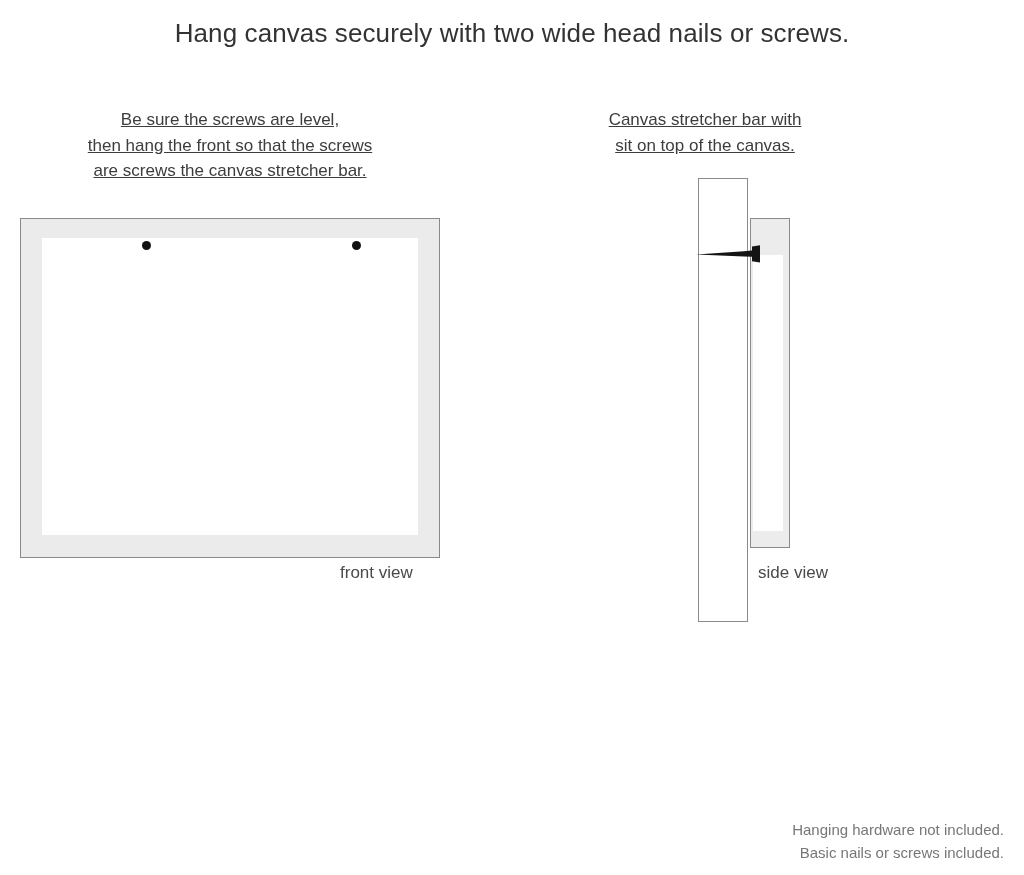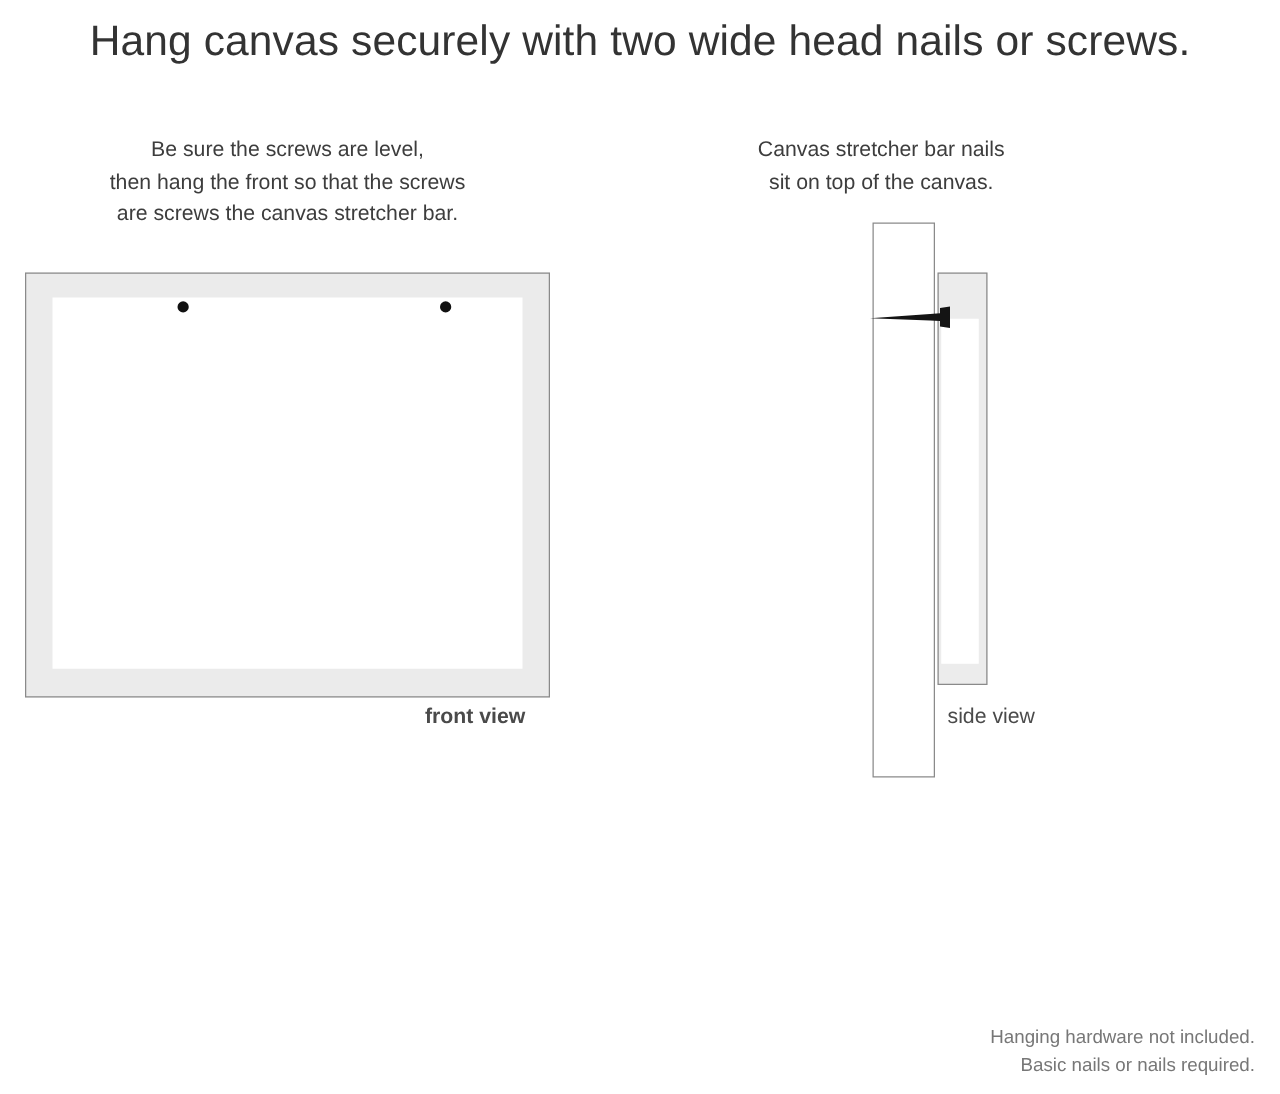--- a/index.html
+++ b/index.html
@@ -23,21 +23,21 @@
     height: 875px;
   }
 
   
   .headline {
     position: absolute;
     left: 0;
     top: 16px;
     width: 1024px;
     text-align: center;
-    font-size: 34px;
+    font-size: 26px;
     line-height: 34px;
     letter-spacing: 0.1px;
     color: #333333;
     white-space: nowrap;
     font-stretch: condensed;
   }
 
   
   .caption {
     position: absolute;
@@ -52,20 +52,21 @@
     width: 420px;
   }
   .caption-right {
     left: 565px;
     top: 107px;
     width: 280px;
   }
   .caption .line {
     display: block;
     white-space: nowrap;
+    text-decoration: underline;
   }
 
   
   .front-view {
     position: absolute;
     left: 20px;
     top: 218px;
     width: 420px;
     height: 340px;
     background: #ebebeb;
@@ -90,21 +91,21 @@
   .screw-dot.left  { left: 100px; top: 3px; }
   .screw-dot.right { left: 310px; top: 3px; }
 
   .view-label {
     position: absolute;
     font-size: 17px;
     line-height: 20px;
     color: #4a4a4a;
     white-space: nowrap;
   }
-  .label-front { left: 340px; top: 563px; font-weight: bold; }
+  .label-front { left: 340px; top: 563px; }
   .label-side  { left: 758px; top: 563px; }
 
   
   .side-wall {
     position: absolute;
     left: 698px;
     top: 178px;
     width: 50px;
     height: 444px;
     background: #ffffff;
@@ -144,21 +145,21 @@
 
   <div class="headline">Hang canvas securely with two wide head nails or screws.</div>
 
   <div class="caption caption-left">
     <span class="line">Be sure the screws are level,</span>
     <span class="line">then hang the front so that the screws</span>
     <span class="line">are screws the canvas stretcher bar.</span>
   </div>
 
   <div class="caption caption-right">
-    <span class="line">Canvas stretcher bar nails</span>
+    <span class="line">Canvas stretcher bar with</span>
     <span class="line">sit on top of the canvas.</span>
   </div>
 
   <div class="front-view">
     <div class="front-view-inner">
       <div class="screw-dot left"></div>
       <div class="screw-dot right"></div>
     </div>
   </div>
   <div class="view-label label-front">front view</div>
@@ -170,16 +171,16 @@
 
   <svg class="nail" viewBox="0 0 68 22">
 
     <path d="M 0 11.6 L 48 8.2 L 56 7.6 L 56 3.4 L 64 2.2 L 64 19.4 L 56 18.2 L 56 13.8 L 48 13.4 Z" fill="#141414"></path>
   </svg>
 
   <div class="view-label label-side">side view</div>
 
   <div style="position:absolute; left:664px; top:818px; width:340px; text-align:right; font-size:15px; line-height:23px; color:#777777;">
     <span style="display:block; white-space:nowrap;">Hanging hardware not included.</span>
-    <span style="display:block; white-space:nowrap;">Basic nails or nails required.</span>
+    <span style="display:block; white-space:nowrap;">Basic nails or screws included.</span>
   </div>
 
 </div>
 
 </body></html>

